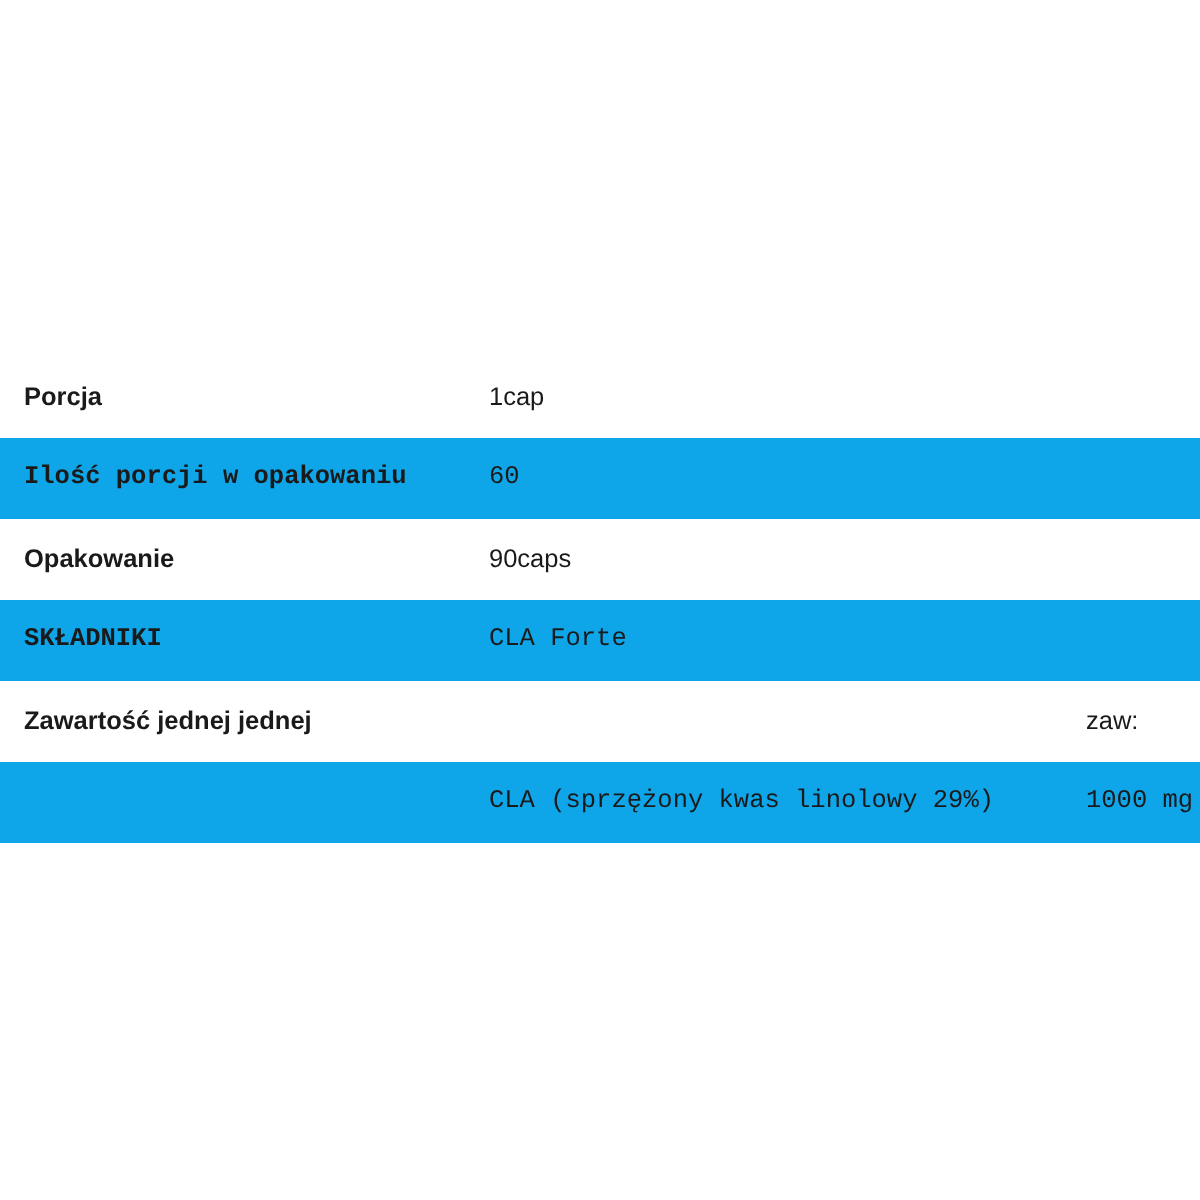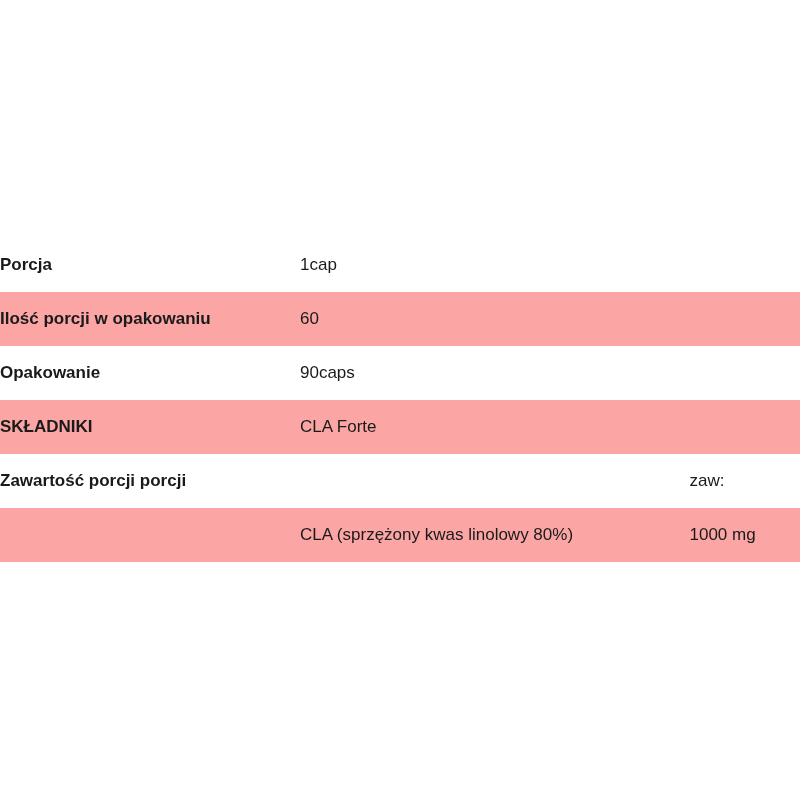--- a/index.html
+++ b/index.html
@@ -21,32 +21,33 @@
   }
   .spec-table {
     position: absolute;
     left: 0;
     top: 238px;
     width: 800px;
     border-collapse: collapse;
     table-layout: fixed;
   }
   .spec-table td {
-    padding: 0 0 0 0;
+    padding: 0 0 0 16px;
     height: 54px;
     vertical-align: middle;
     font-size: 17px;
     line-height: 1.3;
     border: 0;
   }
   .row-odd td {
     background: #ffffff;
   }
   .row-even td {
-    background: #fca5a5;
+    background: #0ea5e9;
+    font-family: Liberation Mono, monospace;
   }
   .col-label {
     width: 294px;
     font-weight: bold;
     color: #1a1a1a;
   }
   .col-value {
     width: 368px;
     font-weight: normal;
     color: #1a1a1a;
@@ -93,28 +94,28 @@
           </td>
       </tr>
       <tr class="row-even">
         <td class="col-label">SKŁADNIKI</td>
         <td class="col-value">CLA Forte</td>
         <td class="col-amount">
             <span class="amount-inner"></span>
           </td>
       </tr>
       <tr class="row-odd">
-        <td class="col-label">Zawartość porcji porcji</td>
+        <td class="col-label">Zawartość jednej jednej</td>
         <td class="col-value"></td>
         <td class="col-amount">
             <span class="amount-inner">zaw:</span>
           </td>
       </tr>
       <tr class="row-even">
         <td class="col-label"></td>
-        <td class="col-value">CLA (sprzężony kwas linolowy 80%)</td>
+        <td class="col-value">CLA (sprzężony kwas linolowy 29%)</td>
         <td class="col-amount">
             <span class="amount-inner">1000 mg</span>
           </td>
       </tr>
     </tbody>
   </table>
 </div>
 
 </body></html>

